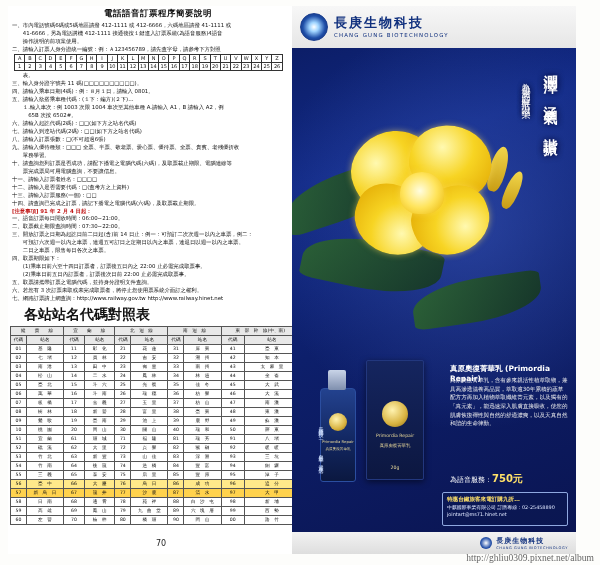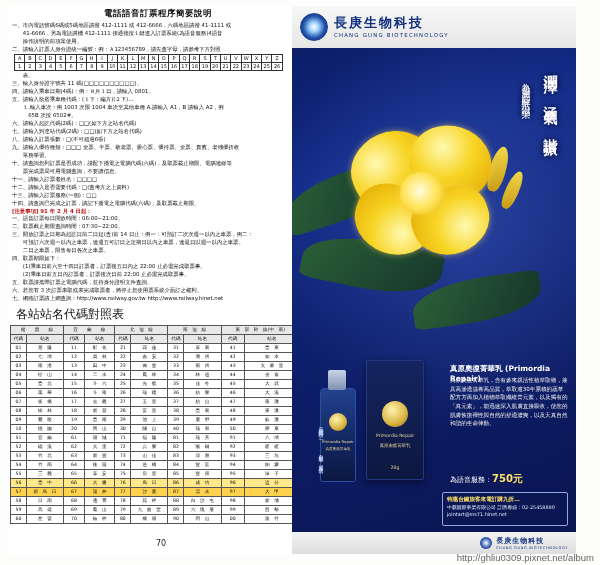--- a/index.html
+++ b/index.html
@@ -18,21 +18,21 @@
   .red{color:#c01414;}
   .bold{font-weight:bold;}
 
   
   .alpha-wrap{margin:1px 0 1px 6px;}
   table.alpha{border-collapse:collapse;font-size:5px;}
   table.alpha td{border:1px solid #333;width:9.3px;height:7px;text-align:center;
                  line-height:7px;padding:0;}
 
   
-  .st-title{font-size:12px;font-weight:normal;margin:4px 0 2px 8px;}
+  .st-title{font-size:14px;font-weight:bold;margin:4px 0 2px 16px;}
   table.stations{border-collapse:collapse;font-size:4.6px;width:290px;margin-left:2px;}
   table.stations td,table.stations th{border:1px solid #555;padding:0;height:8px;
         text-align:center;line-height:8px;font-weight:normal;}
   table.stations th{background:#e8e8e8;font-size:4.6px;}
   .hl{background:#ffe98a;}
   .hl2{background:#ffd24d;}
   .pagenum{position:absolute;left:148px;top:533px;font-size:8px;color:#222;}
 
   
   .right-page{position:absolute;left:292px;top:6px;width:284px;height:548px;
@@ -111,21 +111,21 @@
             background:radial-gradient(circle at 50% 50%,#ffffff,#2a55ac 60%,#0b2466);
             margin-right:4px;}
   .foot-cn{font-size:7px;font-weight:bold;color:#10307e;letter-spacing:1px;}
   .foot-en{font-size:3.6px;color:#10307e;letter-spacing:.6px;}
 
   .side-strip{position:absolute;left:308px;bottom:22px;width:16px;height:120px;
               writing-mode:vertical-rl;text-orientation:upright;
               font-size:5px;color:#cfe0ff;letter-spacing:1px;}
 
   .watermark{position:absolute;right:6px;bottom:2px;font-size:9.5px;color:#666;
-             font-family:Liberation Sans, sans-serif;}
+             font-family:Liberation Serif, serif;}
 </style>
 </head>
 <body>
 
 <div class="page">
 
   <div class="left-page">
 
     <div class="lp-title">電話語音訂票程序簡要說明</div>
 

